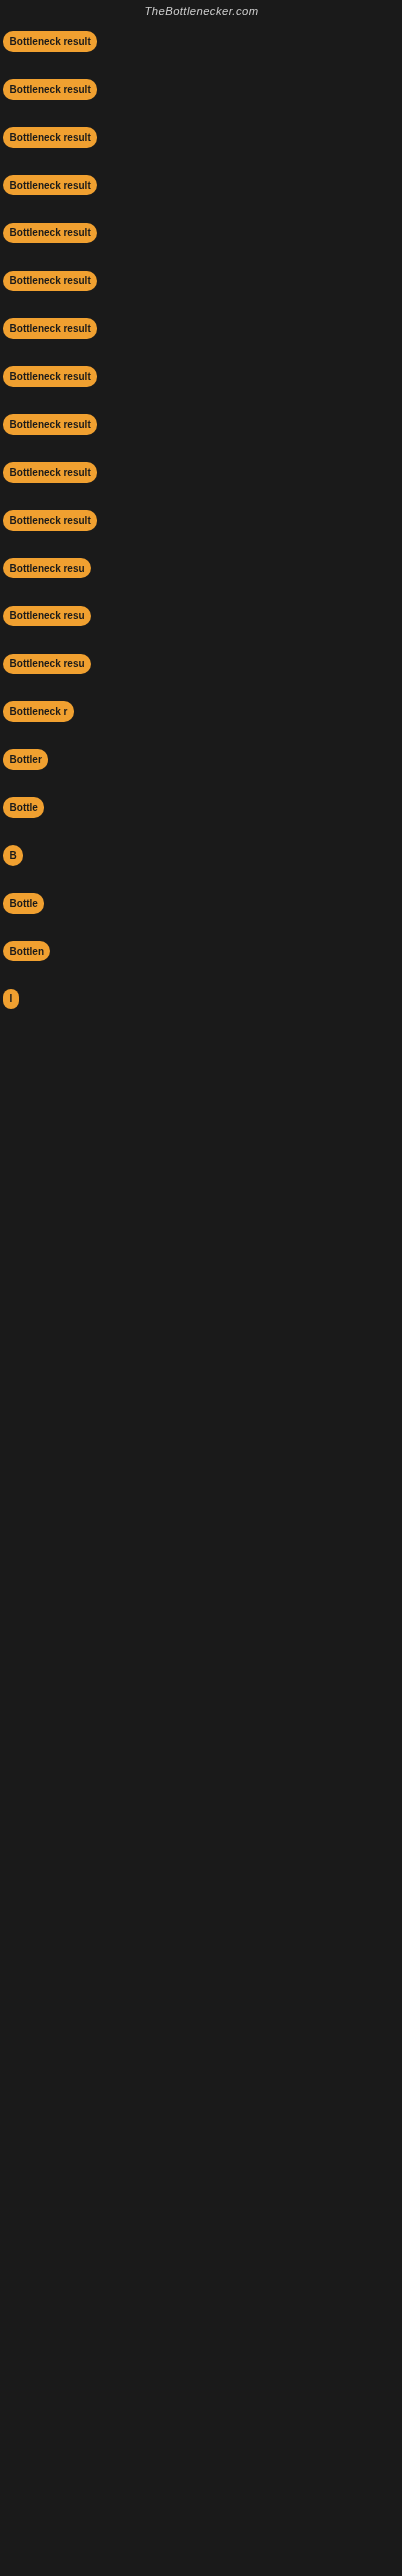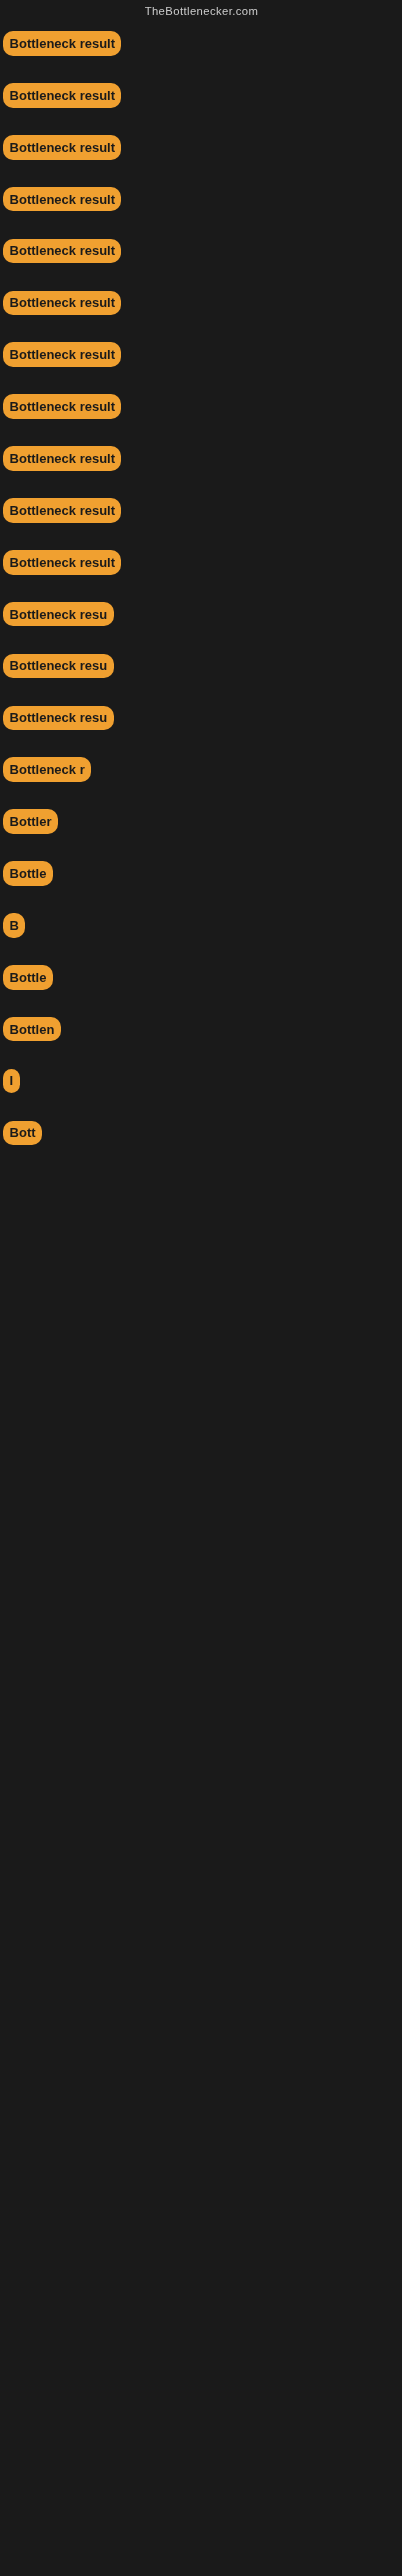--- a/index.html
+++ b/index.html
@@ -15,33 +15,34 @@
       font-family: Arial, sans-serif;
       position: relative;
     }
 
     .site-title {
       text-align: center;
       color: #cccccc;
       font-size: 11.3px;
       padding: 4.8px 0;
       letter-spacing: 0.4px;
+      font-style: italic;
     }
 
     .bottleneck-item {
       display: flex;
       align-items: center;
       padding: 6.4px 3.2px;
       margin-bottom: 0px;
     }
 
     .bottleneck-badge {
       background-color: #f0a030;
       color: #1a1a1a;
-      font-size: 13px;
+      font-size: 10px;
       font-weight: bold;
       padding: 4.8px 6.4px;
       border-radius: 10px;
       white-space: nowrap;
       display: inline-block;
     }
 
     .items-container {
       padding-top: 3.2px;
     }
@@ -134,17 +135,14 @@
     </div>
     <div class="bottleneck-item">
       <span class="bottleneck-badge">Bottle</span>
     </div>
     <div class="bottleneck-item">
       <span class="bottleneck-badge">Bottlen</span>
     </div>
     <div class="bottleneck-item">
       <span class="bottleneck-badge">I</span>
     </div>
-    <div class="bottleneck-item">
-      <span class="bottleneck-badge">Bott</span>
-    </div>
   </div>
 
 
 </body></html>

